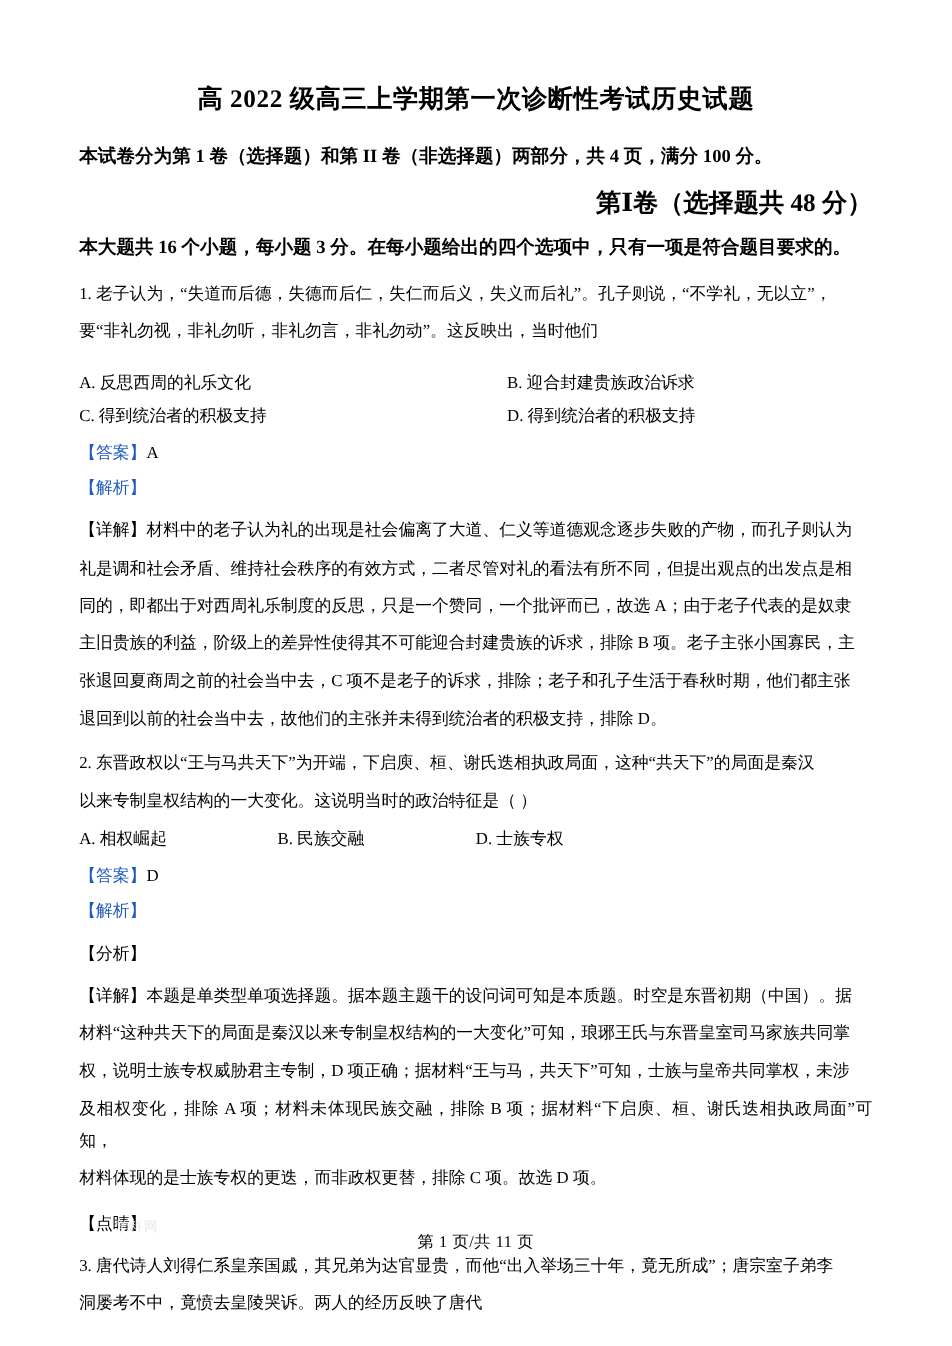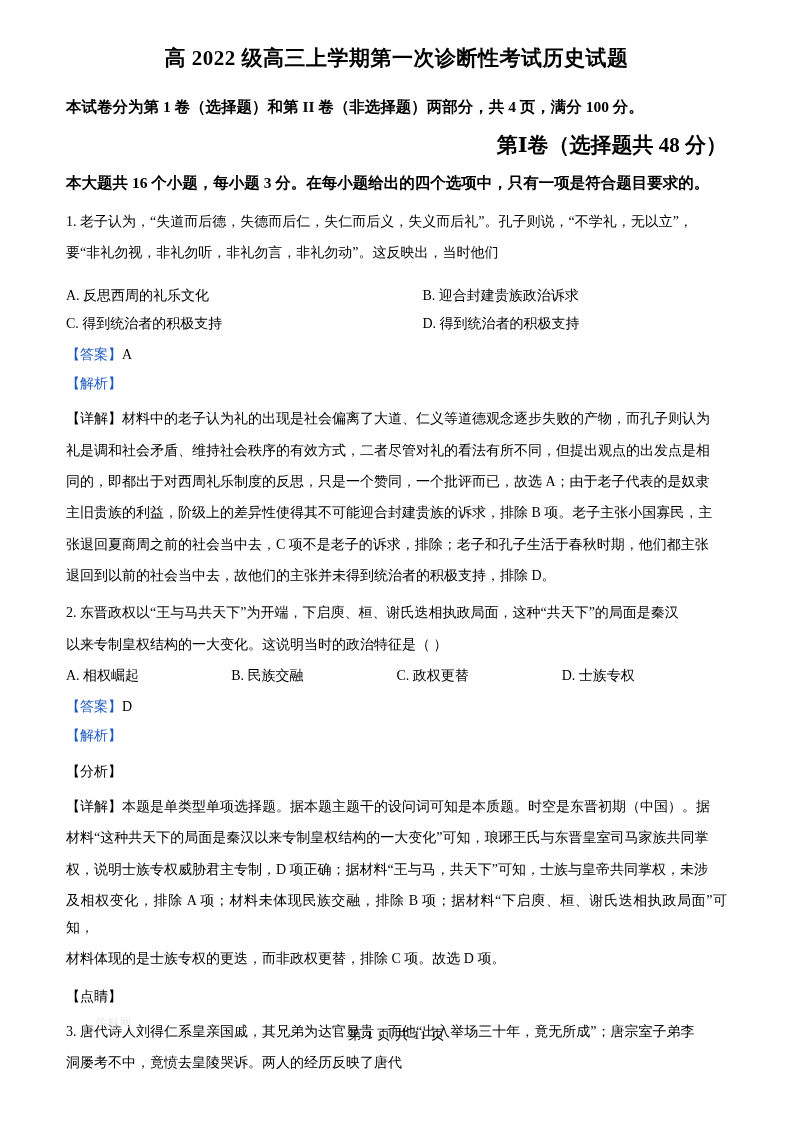--- a/index.html
+++ b/index.html
@@ -12,21 +12,21 @@
     height: 1122px;
     font-family: "Liberation Serif", "DejaVu Serif", serif;
     color: #000000;
     position: relative;
     overflow: hidden;
   }
   .page {
     width: 793px;
     height: 1122px;
     box-sizing: border-box;
-    padding: 28px 66px 0 66px;
+    padding: 52px 66px 0 66px;
     position: relative;
   }
   .doc-title {
     text-align: center;
     font-size: 21px;
     font-weight: bold;
     letter-spacing: 0.5px;
     margin: 16px 0 20px 0;
     line-height: 1.4;
   }
@@ -155,21 +155,20 @@
   </div>
 
   <div class="blank-sm"></div>
 
   <div>
     <div class="q-stem">2. 东晋政权以“王与马共天下”为开端，下启庾、桓、谢氏迭相执政局面，这种“共天下”的局面是秦汉</div>
     <div class="q-stem">以来专制皇权结构的一大变化。这说明当时的政治特征是（    ）</div>
     <div class="opts-4col">
       <div class="opt">A. 相权崛起</div>
       <div class="opt">B. 民族交融</div>
-      <div class="opt">C. 政权更替</div>
       <div class="opt">D. 士族专权</div>
     </div>
     <div class="tag-line">
       <span class="tag">【答案】</span><span class="tag-ans">D</span>
     </div>
     <div class="tag-line">
       <span class="tag">【解析】</span>
     </div>
     <div class="blank-sm"></div>
     <div class="tag-line">【分析】</div>

